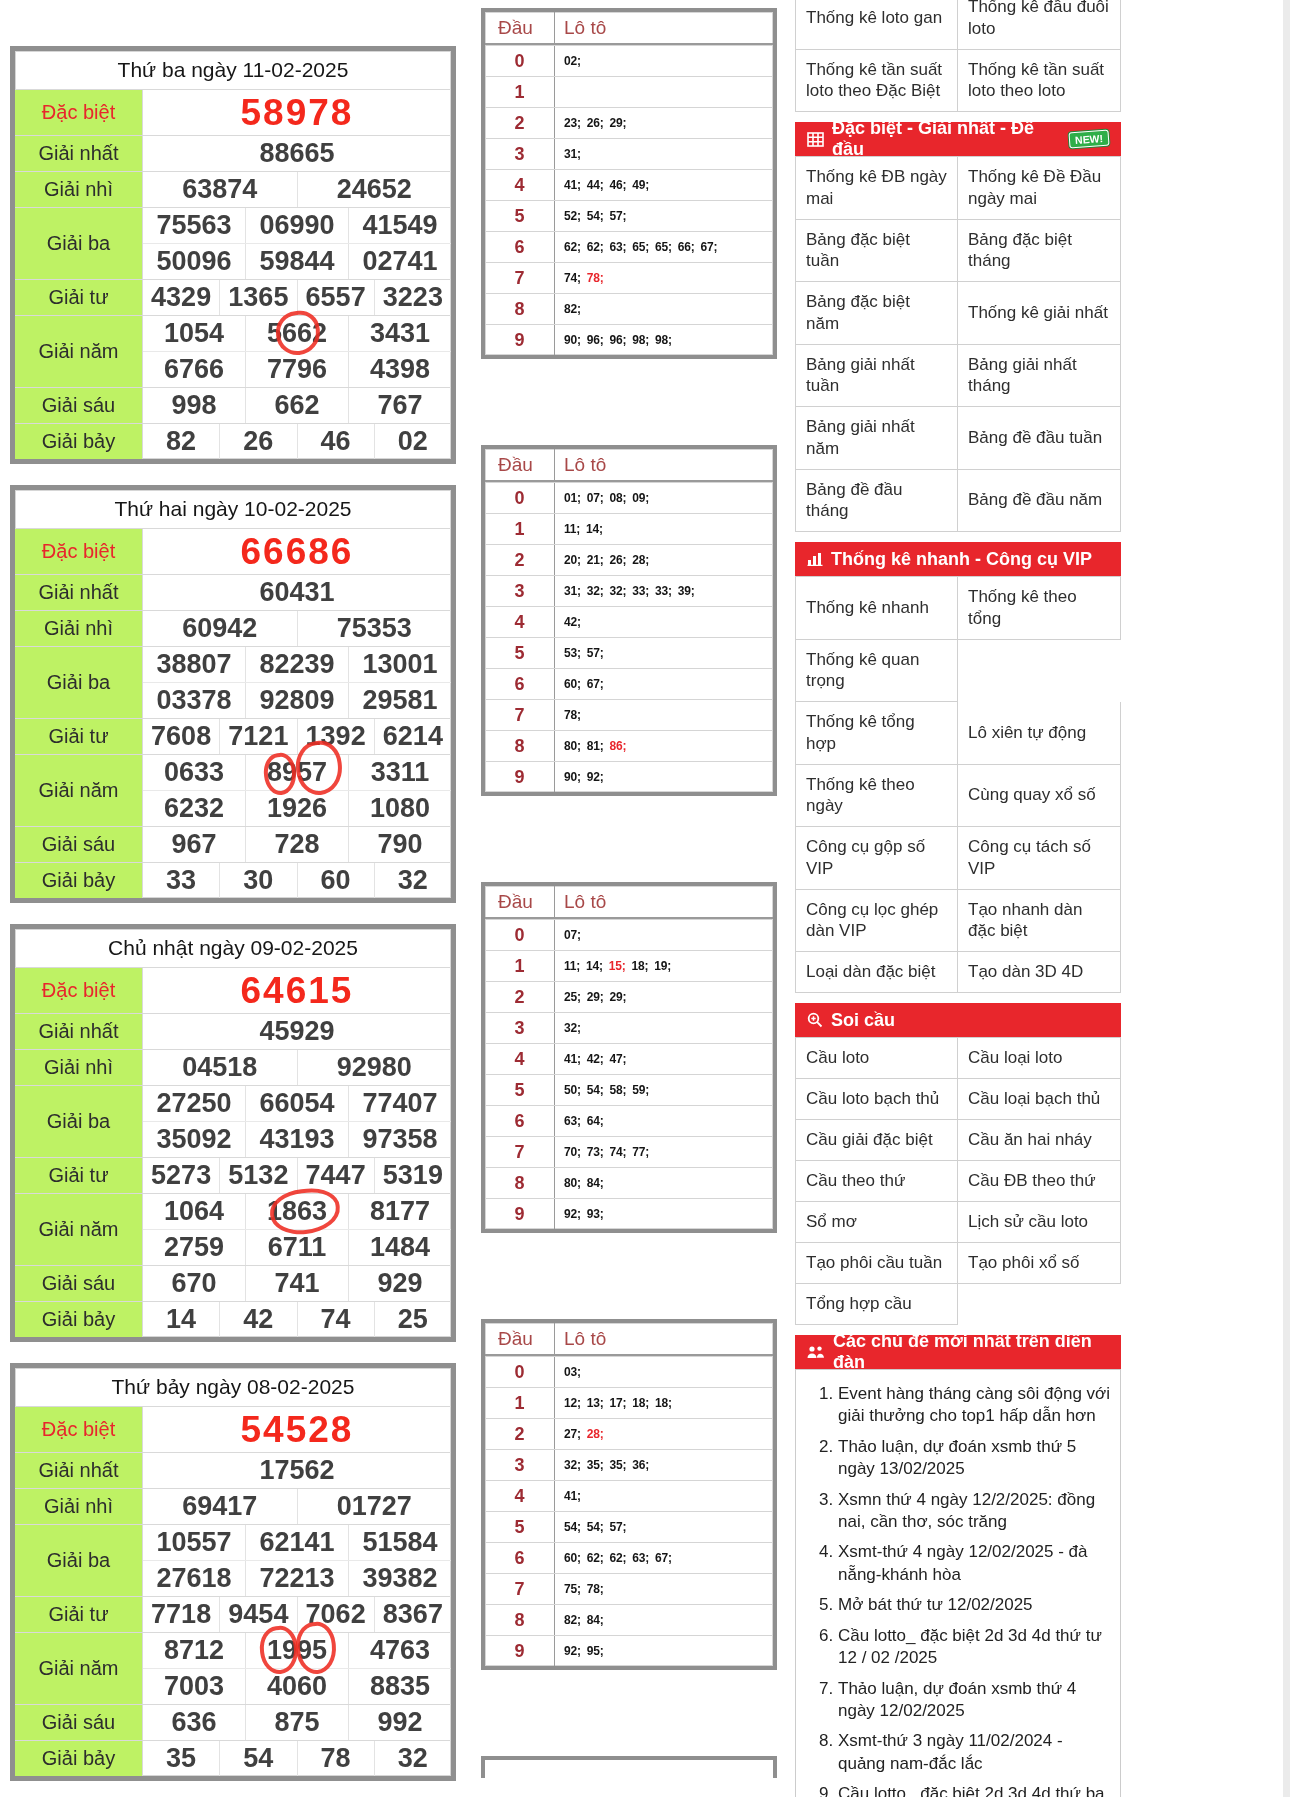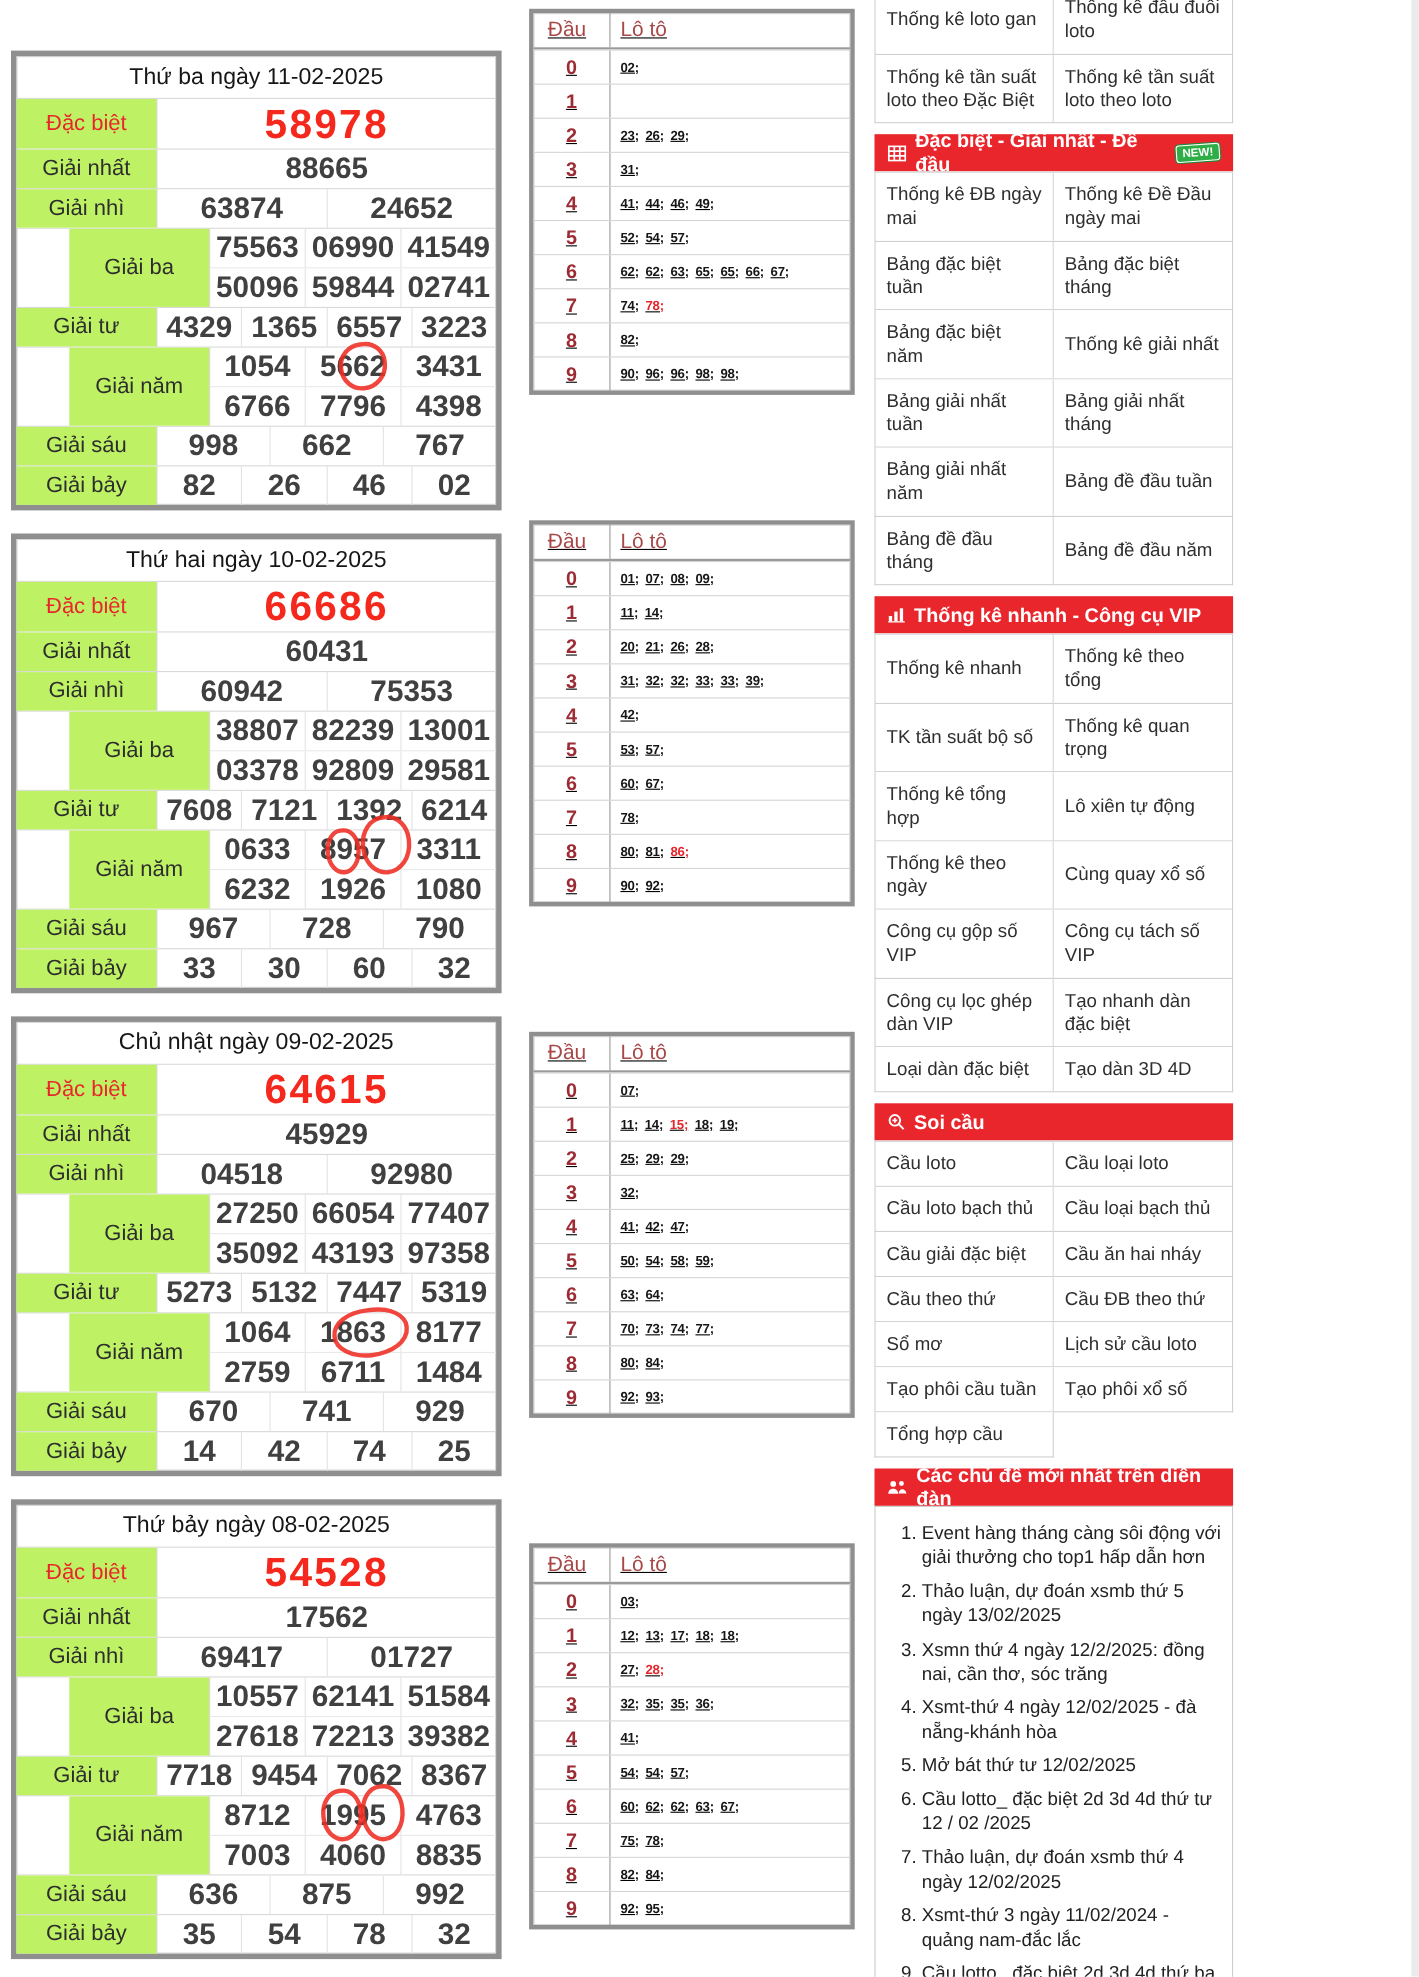--- a/index.html
+++ b/index.html
@@ -15,40 +15,40 @@
   .right-strip { position:absolute; right:0; top:0; width:7px; height:100%; background:#ebebeb; }
 
   
   .day-table { border:5px solid #8f8f8f; background:#fff; margin-bottom:21px;
                box-shadow: inset 0 0 0 1px #d6d6d6; }
   .day-sliver { border:5px solid #8f8f8f; border-bottom:0; height:26px; background:#fff; }
   .t-head { height:38px; display:flex; align-items:center; justify-content:center;
             font-size:21px; color:#161616; }
   .t-row { display:flex; border-top:1px solid #d9d9d9; height:36px; }
   .t-row.sp  { height:46px; }
-  .t-row.dbl { height:72px;padding-left:48px; }
+  .t-row.dbl { height:72px; }
   .t-label { flex:0 0 128px; background:#bef264; display:flex; align-items:center;
              justify-content:center; font-size:20px; color:#2d2d2d;
              border-right:1px solid #d9d9d9; }
   .t-label.red { color:var(--header-red,#e8262c); }
   .t-vals { flex:1; display:flex; min-width:0; }
   .dbl .t-vals { flex-direction:column; }
   .t-line { display:flex; flex:1; }
   .t-line + .t-line { border-top:1px solid #e9e9e9; }
   .t-cell { flex:1; display:flex; align-items:center; justify-content:center;
             font-weight:bold; font-size:27px; color:#404040; position:relative; }
   .t-cell + .t-cell { border-left:1px solid #e3e3e3; }
   .t-cell.big-red { font-size:37px; color:var(--special-red,#f4281c); letter-spacing:2px; }
   .circle-mark { position:absolute; border:4px solid rgba(238,44,34,.88);
                  border-radius:50% 46% 54% 50%; pointer-events:none; z-index:3;
                  transform:rotate(-6deg); }
 
   
-  .loto-table { border:4px solid #8f8f8f; background:#fff; margin-bottom:114px;
-                box-shadow: inset 0 0 0 1px #d6d6d6; text-decoration: underline; }
+  .loto-table { border:4px solid #8f8f8f; background:#fff; margin-bottom:86px;
+                box-shadow: inset 0 0 0 1px #d6d6d6; }
   .loto-sliver { border:4px solid #8f8f8f; border-bottom:0; height:22px; background:#fff; margin-top:72px; }
   .l-row { display:flex; height:31px; }
   .l-row + .l-row { border-top:1px solid #d5d5d5; }
   .l-row.l-head { height:33px; border-bottom:2px solid #9a9a9a; }
   .l-dau { flex:0 0 70px; display:flex; align-items:center; justify-content:center;
            font-weight:bold; font-size:18px; color:var(--dau-red,#9d2b33);
            border-right:1px solid #9a9a9a; }
   .l-head .l-dau { font-weight:normal; font-size:19px; color:#a84848;
                    justify-content:flex-start; padding-left:13px; }
   .l-vals { flex:1; display:flex; align-items:center; padding-left:9px;
@@ -792,21 +792,20 @@
           </svg>
         </span>
         <span>Thống kê nhanh - Công cụ VIP</span>
       </div>
       <div class="side-table">
         <div class="side-row">
           <div class="side-cell">Thống kê nhanh</div>
           <div class="side-cell">Thống kê theo tổng</div>
         </div>
         <div class="side-row">
-          <div class="side-cell">TK tần suất bộ số</div>
           <div class="side-cell">Thống kê quan trọng</div>
         </div>
         <div class="side-row">
           <div class="side-cell">Thống kê tổng hợp</div>
           <div class="side-cell">Lô xiên tự động</div>
         </div>
         <div class="side-row">
           <div class="side-cell">Thống kê theo ngày</div>
           <div class="side-cell">Cùng quay xổ số</div>
         </div>

